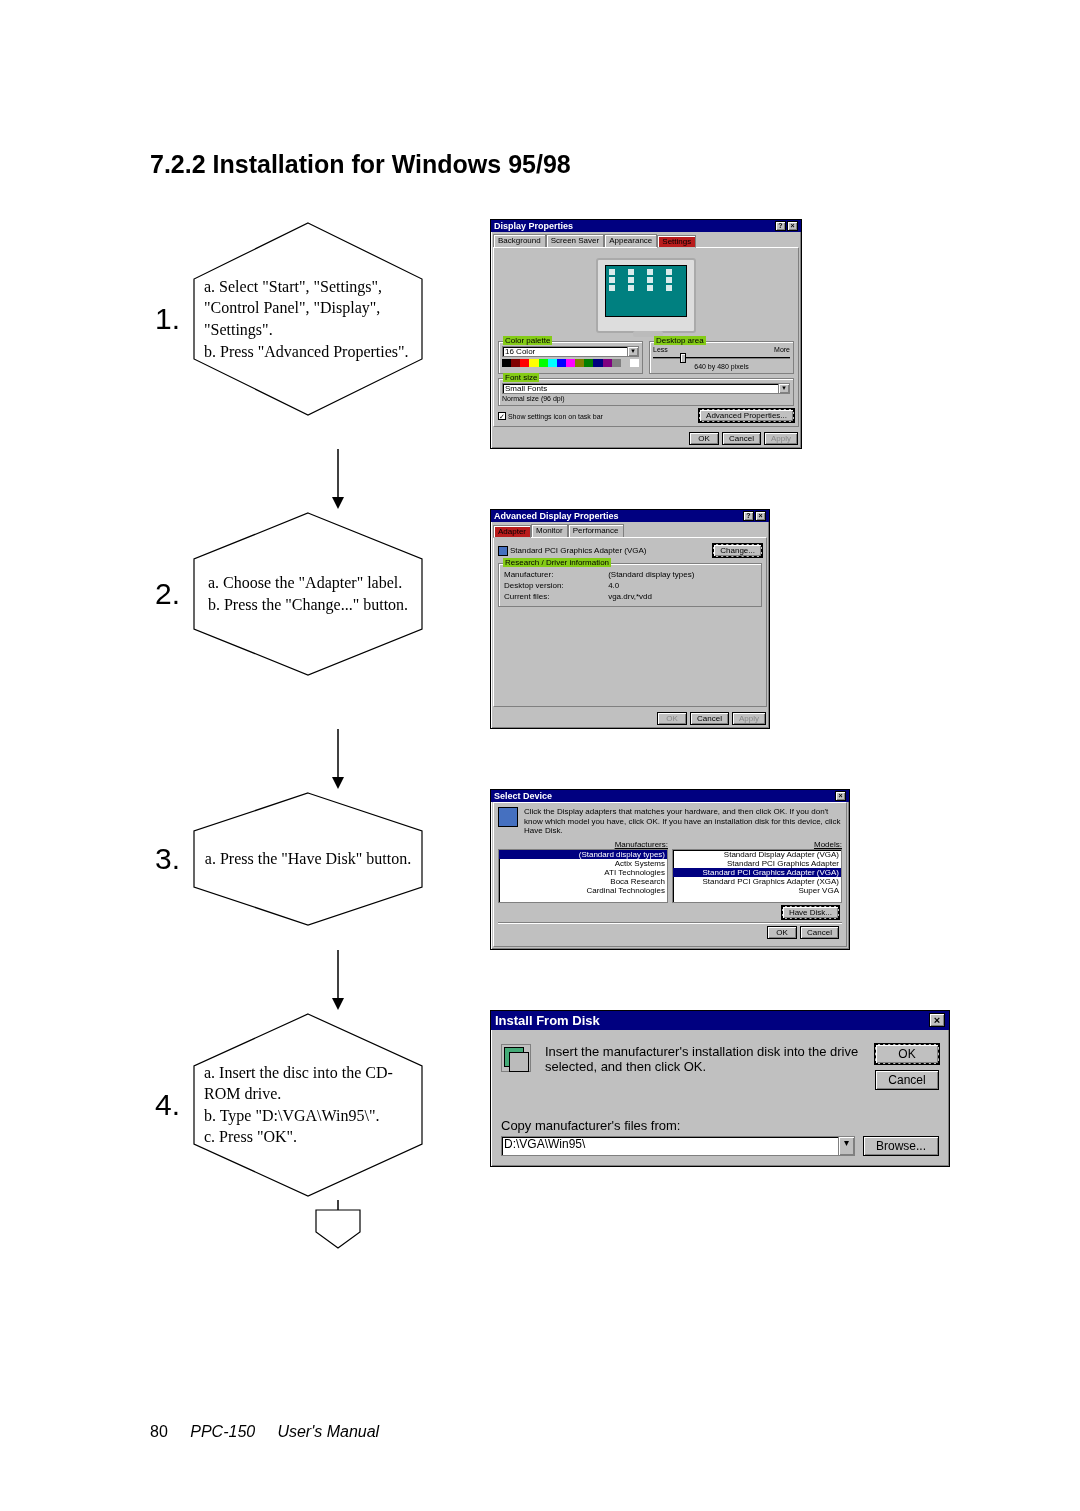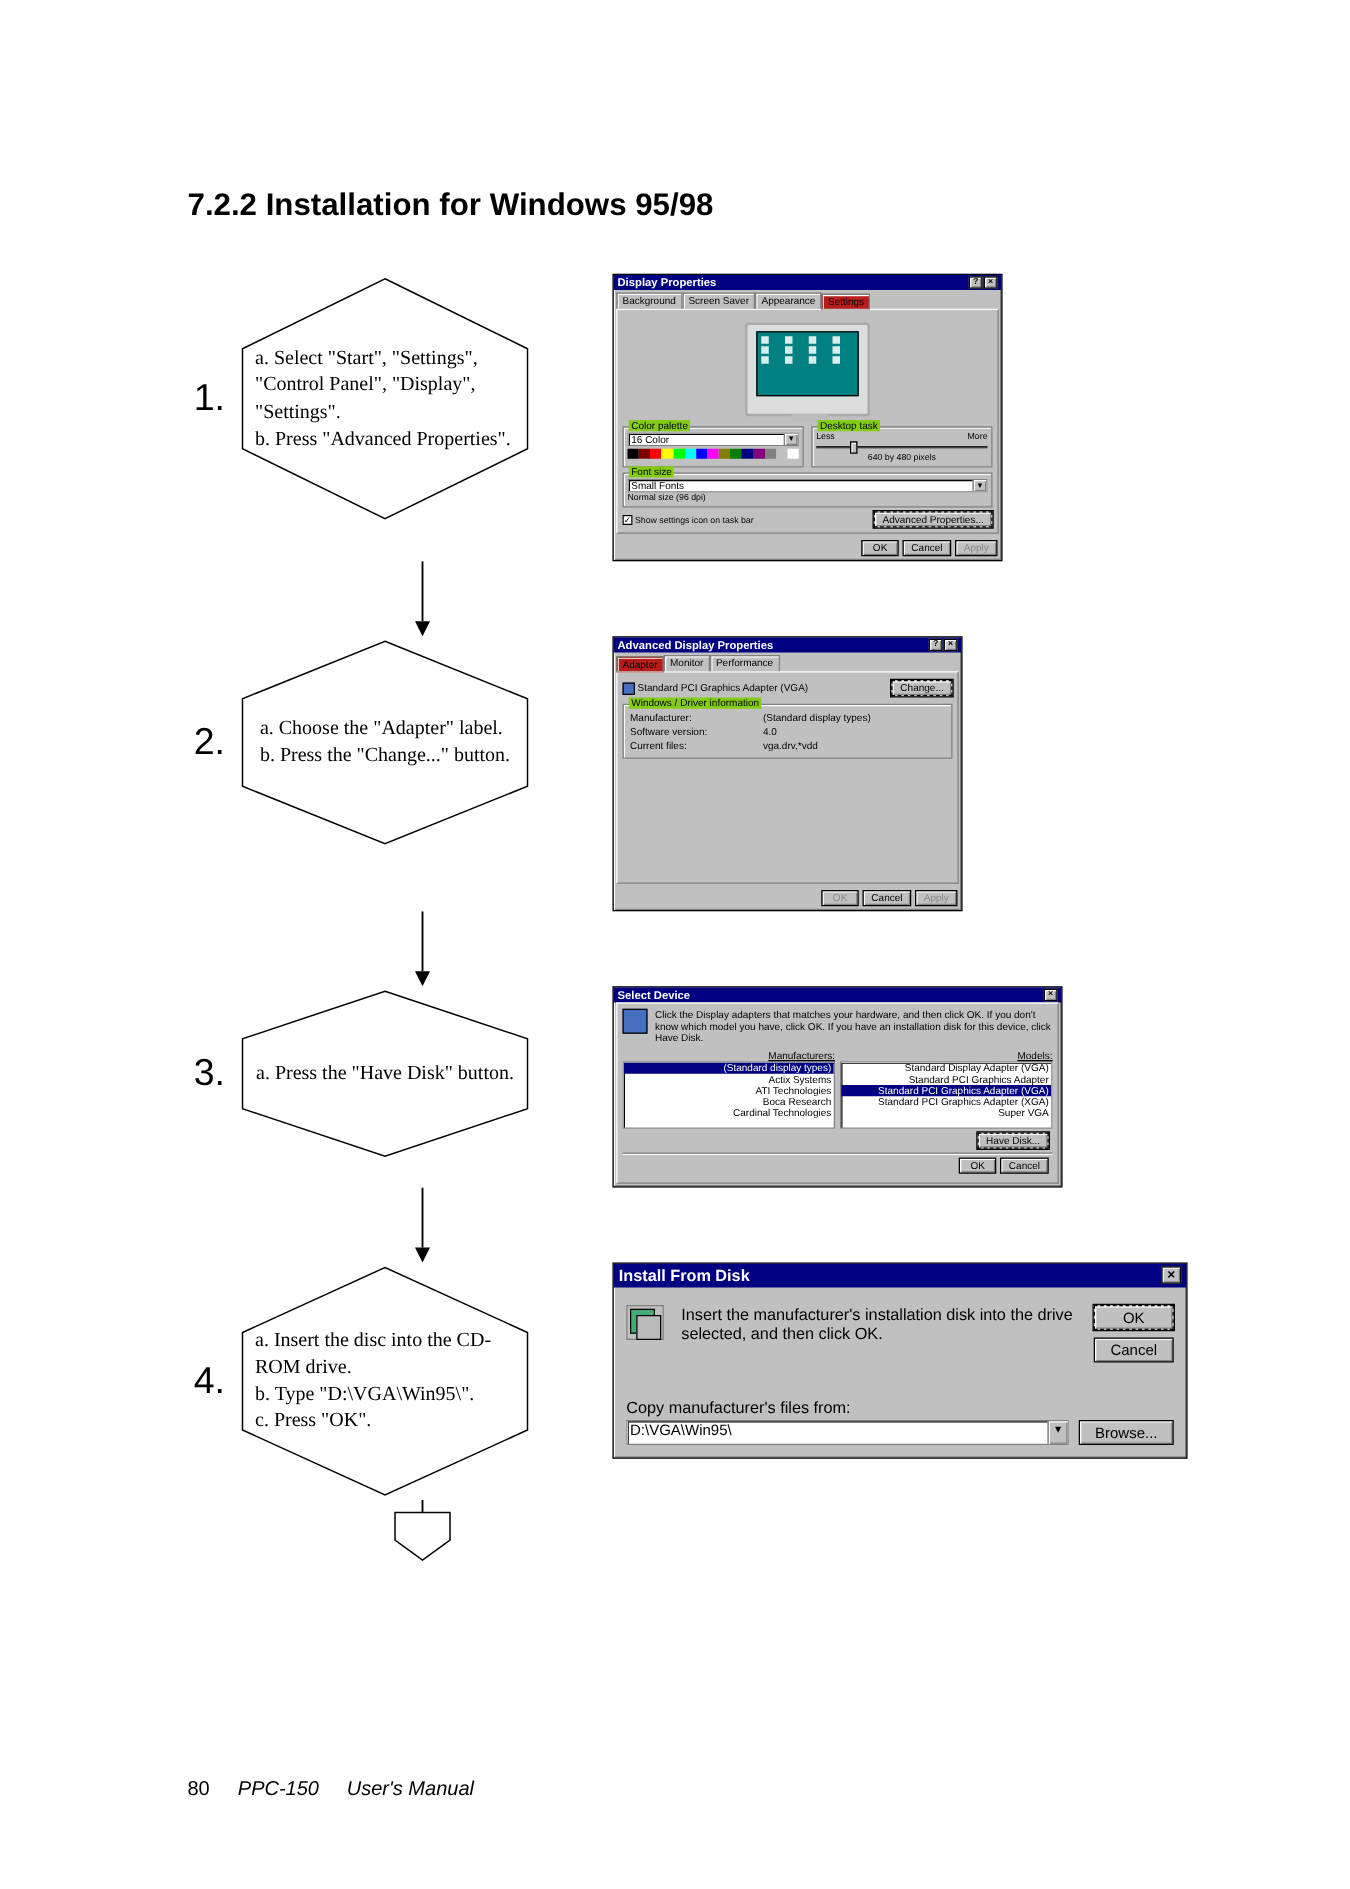--- a/index.html
+++ b/index.html
@@ -360,21 +360,21 @@
                   <div style="background:#808000"></div>
                     <div style="background:#008000"></div>
                     <div style="background:#000080"></div>
                     <div style="background:#800080"></div>
                   <div style="background:#808080"></div>
                     <div style="background:#c0c0c0"></div>
                     <div style="background:#fff"></div>
                 </div>
               </div>
               <div class="group95" style="flex:1">
-                <span class="lg">Desktop task</span>
+                <span class="lg">Desktop area</span>
                 <div style="display:flex;justify-content:space-between;font-size:7px">
                   <span>Less</span>
                   <span>More</span>
                 </div>
                 <div class="slider95">
                     <div class="track"></div>
                     <div class="thumb"></div>
                   </div>
                 <div style="text-align:center;font-size:7px">640 by 480 pixels</div>
               </div>
@@ -432,29 +432,29 @@
             <div class="tab active">Adapter</div>
             <div class="tab">Monitor</div>
             <div class="tab">Performance</div>
           </div>
           <div class="body95" style="min-height:170px">
             <div style="display:flex;align-items:center;justify-content:space-between;margin:2px 0 6px 0">
               <span><span class="icon-sm"></span><span>Standard PCI Graphics Adapter (VGA)</span></span>
               <span class="btn95 focus">Change...</span>
             </div>
             <div class="group95">
-              <span class="lg">Windows / Driver information</span>
+              <span class="lg">Research / Driver information</span>
               <table style="font-size:8px;width:100%">
                 <tbody>
                     <tr>
                       <td>Manufacturer:</td>
                       <td>(Standard display types)</td>
                     </tr>
                 <tr>
-                      <td>Software version:</td>
+                      <td>Desktop version:</td>
                       <td>4.0</td>
                     </tr>
                 <tr>
                       <td>Current files:</td>
                       <td>vga.drv,*vdd</td>
                     </tr>
               </tbody>
                 </table>
             </div>
           </div>

